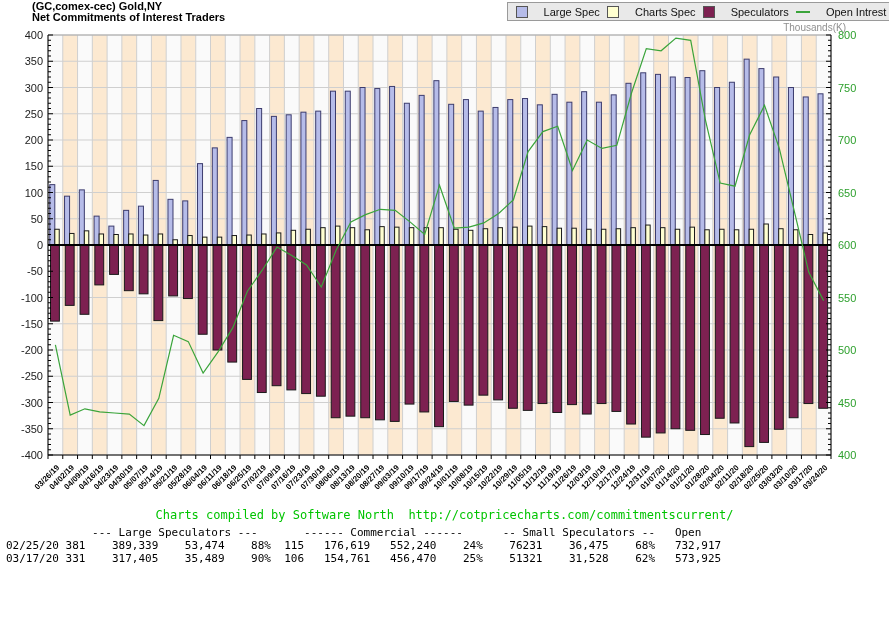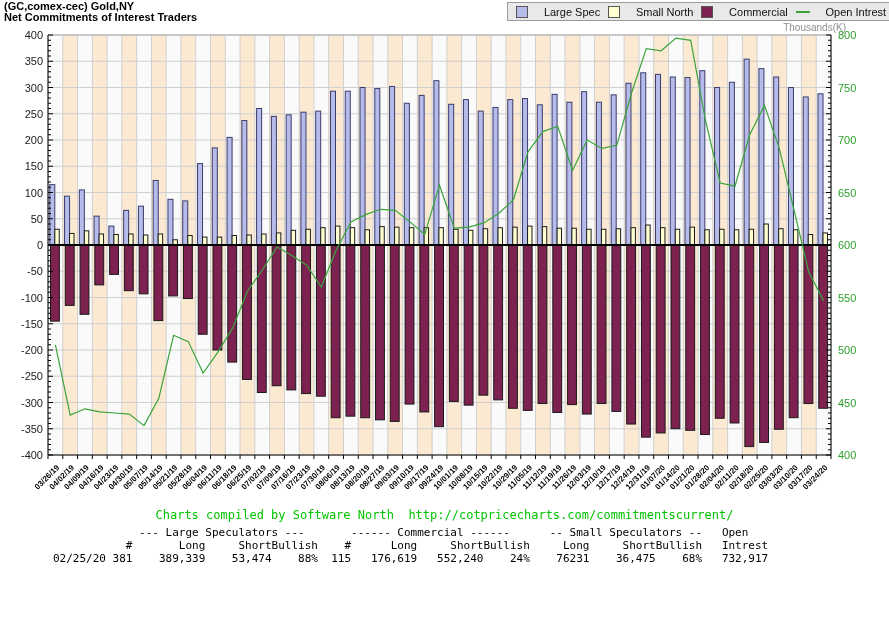--- a/index.html
+++ b/index.html
@@ -1,54 +1,54 @@
 <!DOCTYPE html>
 <html><head>
 <meta charset="utf-8">
 <style>
   html,body{margin:0;padding:0;background:#fff;}
   .page{position:relative;width:889px;height:620px;background:#ffffff;overflow:hidden;
         font-family:"Liberation Sans",sans-serif;}
   .titles{position:absolute;left:4px;top:1px;line-height:11px;}
-  .title-line{font-size:11px;font-weight:bold;color:#000;white-space:pre;}
+  .title-line{font-size:11px;font-weight:bold;color:#000;white-space:pre;margin-left:28px;}
   .legend{position:absolute;left:507px;top:2px;width:378px;height:17px;
           background:#e9e9e9;border:1px solid #9a9a9a;display:flex;align-items:center;
           justify-content:space-around;padding:0 4px;box-sizing:content-box;}
   .legend-item{display:flex;align-items:center;gap:16px;font-size:11px;color:#111;}
   .swatch{width:10px;height:10px;border:1px solid #555;display:inline-block;}
   .dash{width:14px;height:2px;display:inline-block;}
   #chart-svg{position:absolute;left:0;top:0;}
   .footer{position:absolute;left:0;top:508px;width:889px;text-align:center;
           font-family:"DejaVu Sans Mono",monospace;font-size:12px;color:#00c400;white-space:pre;}
   .cot-table{position:absolute;left:6px;top:526px;font-family:"DejaVu Sans Mono",monospace;
-             font-size:11px;line-height:13px;color:#000;margin-left:47px;}
+             font-size:11px;line-height:13px;color:#000;}
   .cot-line{white-space:pre;}
 </style>
 </head>
 <body>
 
 <div class="page">
 
   <div class="titles">
     <div class="title-line">(GC,comex-cec) Gold,NY</div>
     <div class="title-line">Net Commitments of Interest Traders</div>
   </div>
 
   <div class="legend" id="legend">
       <span class="legend-item">
         <span class="swatch" style="background: rgb(182, 188, 233);"></span>
         <span>Large Spec</span>
       </span>
       <span class="legend-item">
         <span class="swatch" style="background: rgb(255, 255, 208);"></span>
-        <span>Small North</span>
+        <span>Charts Spec</span>
       </span>
       <span class="legend-item">
         <span class="swatch" style="background: rgb(125, 33, 81);"></span>
-        <span>Commercial</span>
+        <span>Speculators</span>
       </span>
       <span class="legend-item">
         <span class="dash" style="background: rgb(58, 164, 58);"></span>
         <span>Open Intrest</span>
       </span>
     </div>
 
   <svg id="chart-svg" width="889" height="530">
       <rect x="48" y="35" width="14.773584905660377" height="420" fill="#fafafa"></rect>
       <rect x="62.77358490566038" y="35" width="14.773584905660377" height="420" fill="#fce9d1"></rect>
@@ -634,17 +634,17 @@
       <text x="783.7245283018867" y="468" transform="rotate(-45 783.7245283018867 468)" text-anchor="end" font-size="8" font-weight="bold" font-family="Liberation Sans, sans-serif" fill="#000">03/03/20</text>
       <text x="798.4981132075471" y="468" transform="rotate(-45 798.4981132075471 468)" text-anchor="end" font-size="8" font-weight="bold" font-family="Liberation Sans, sans-serif" fill="#000">03/10/20</text>
       <text x="813.2716981132074" y="468" transform="rotate(-45 813.2716981132074 468)" text-anchor="end" font-size="8" font-weight="bold" font-family="Liberation Sans, sans-serif" fill="#000">03/17/20</text>
       <text x="828.0452830188678" y="468" transform="rotate(-45 828.0452830188678 468)" text-anchor="end" font-size="8" font-weight="bold" font-family="Liberation Sans, sans-serif" fill="#000">03/24/20</text>
     </svg>
 
   <div class="footer"><span>Charts compiled by Software North</span><span>  </span><span>http://cotpricecharts.com/commitmentscurrent/</span></div>
 
   <div class="cot-table" id="cot-table">
       <div class="cot-line">             --- Large Speculators ---       ------ Commercial ------      -- Small Speculators --   Open</div>
-      <div class="cot-line">           #       Long     ShortBullish    #      Long     ShortBullish     Long     ShortBullish   Intrest</div>
       <div class="cot-line">02/25/20 381    389,339    53,474    88%  115   176,619   552,240    24%    76231    36,475    68%   732,917</div>
+      <div class="cot-line">03/17/20 331    317,405    35,489    90%  106   154,761   456,470    25%    51321    31,528    62%   573,925</div>
     </div>
 
 </div>
 
 </body></html>

